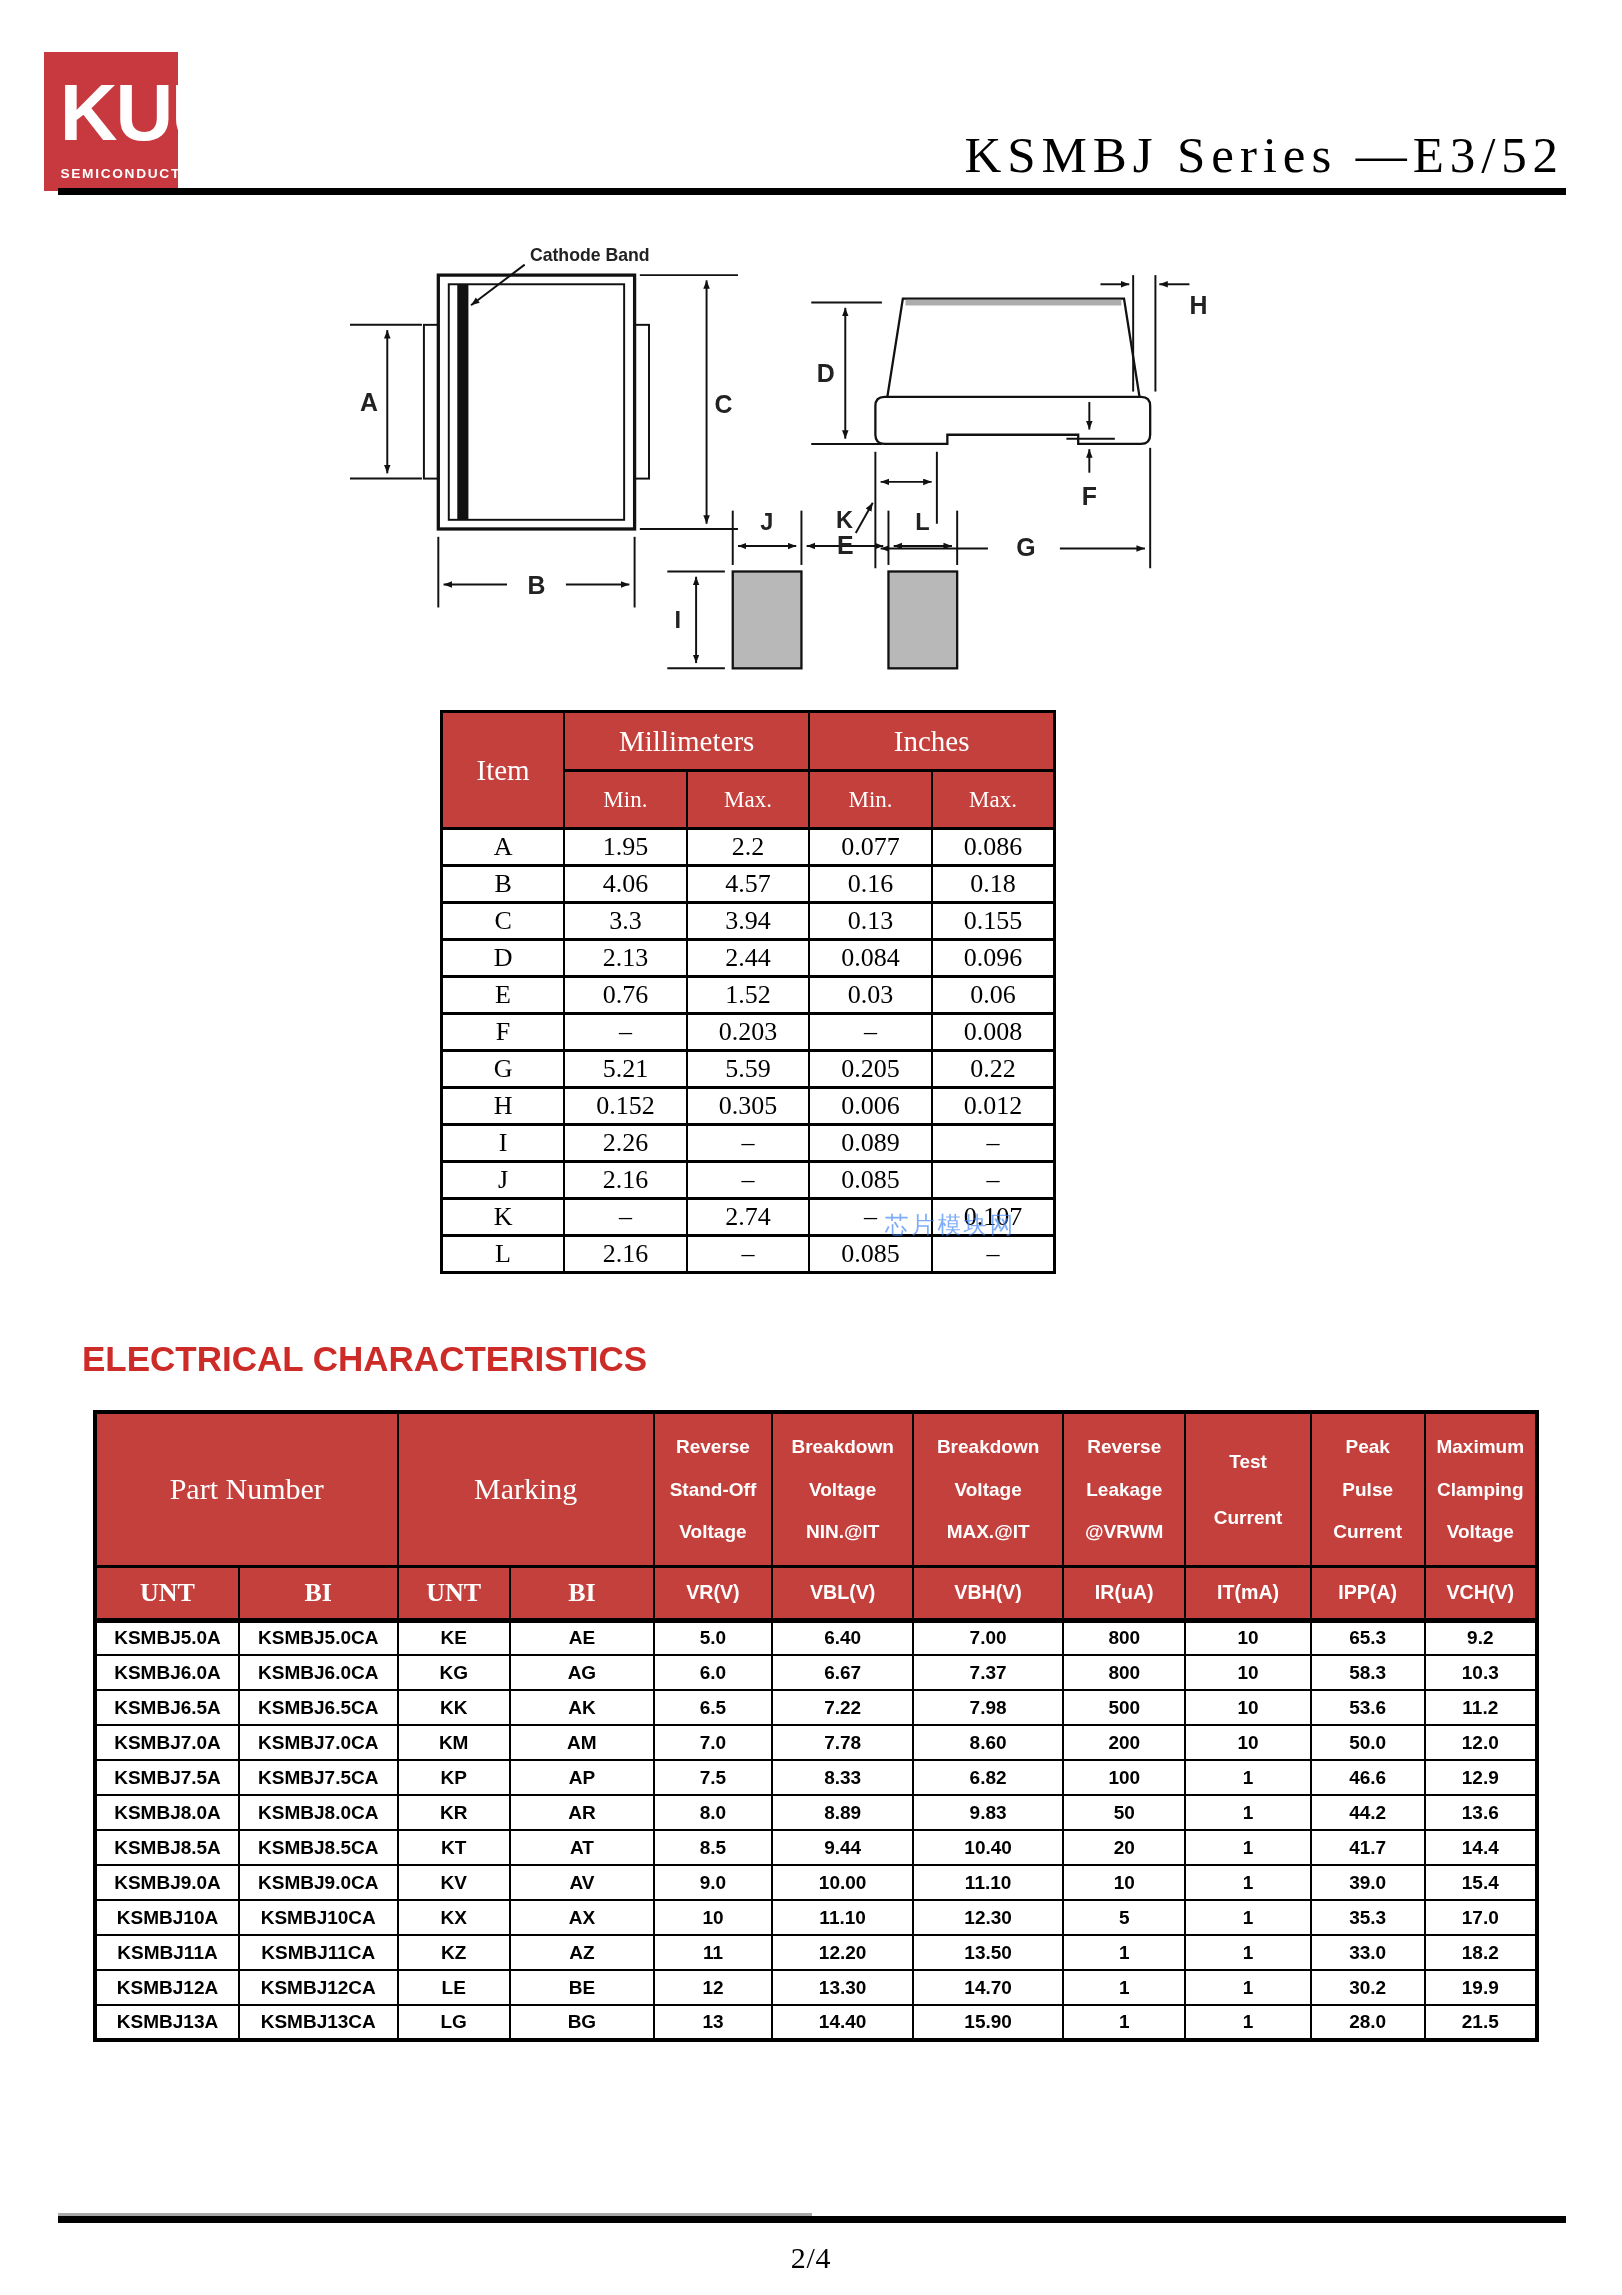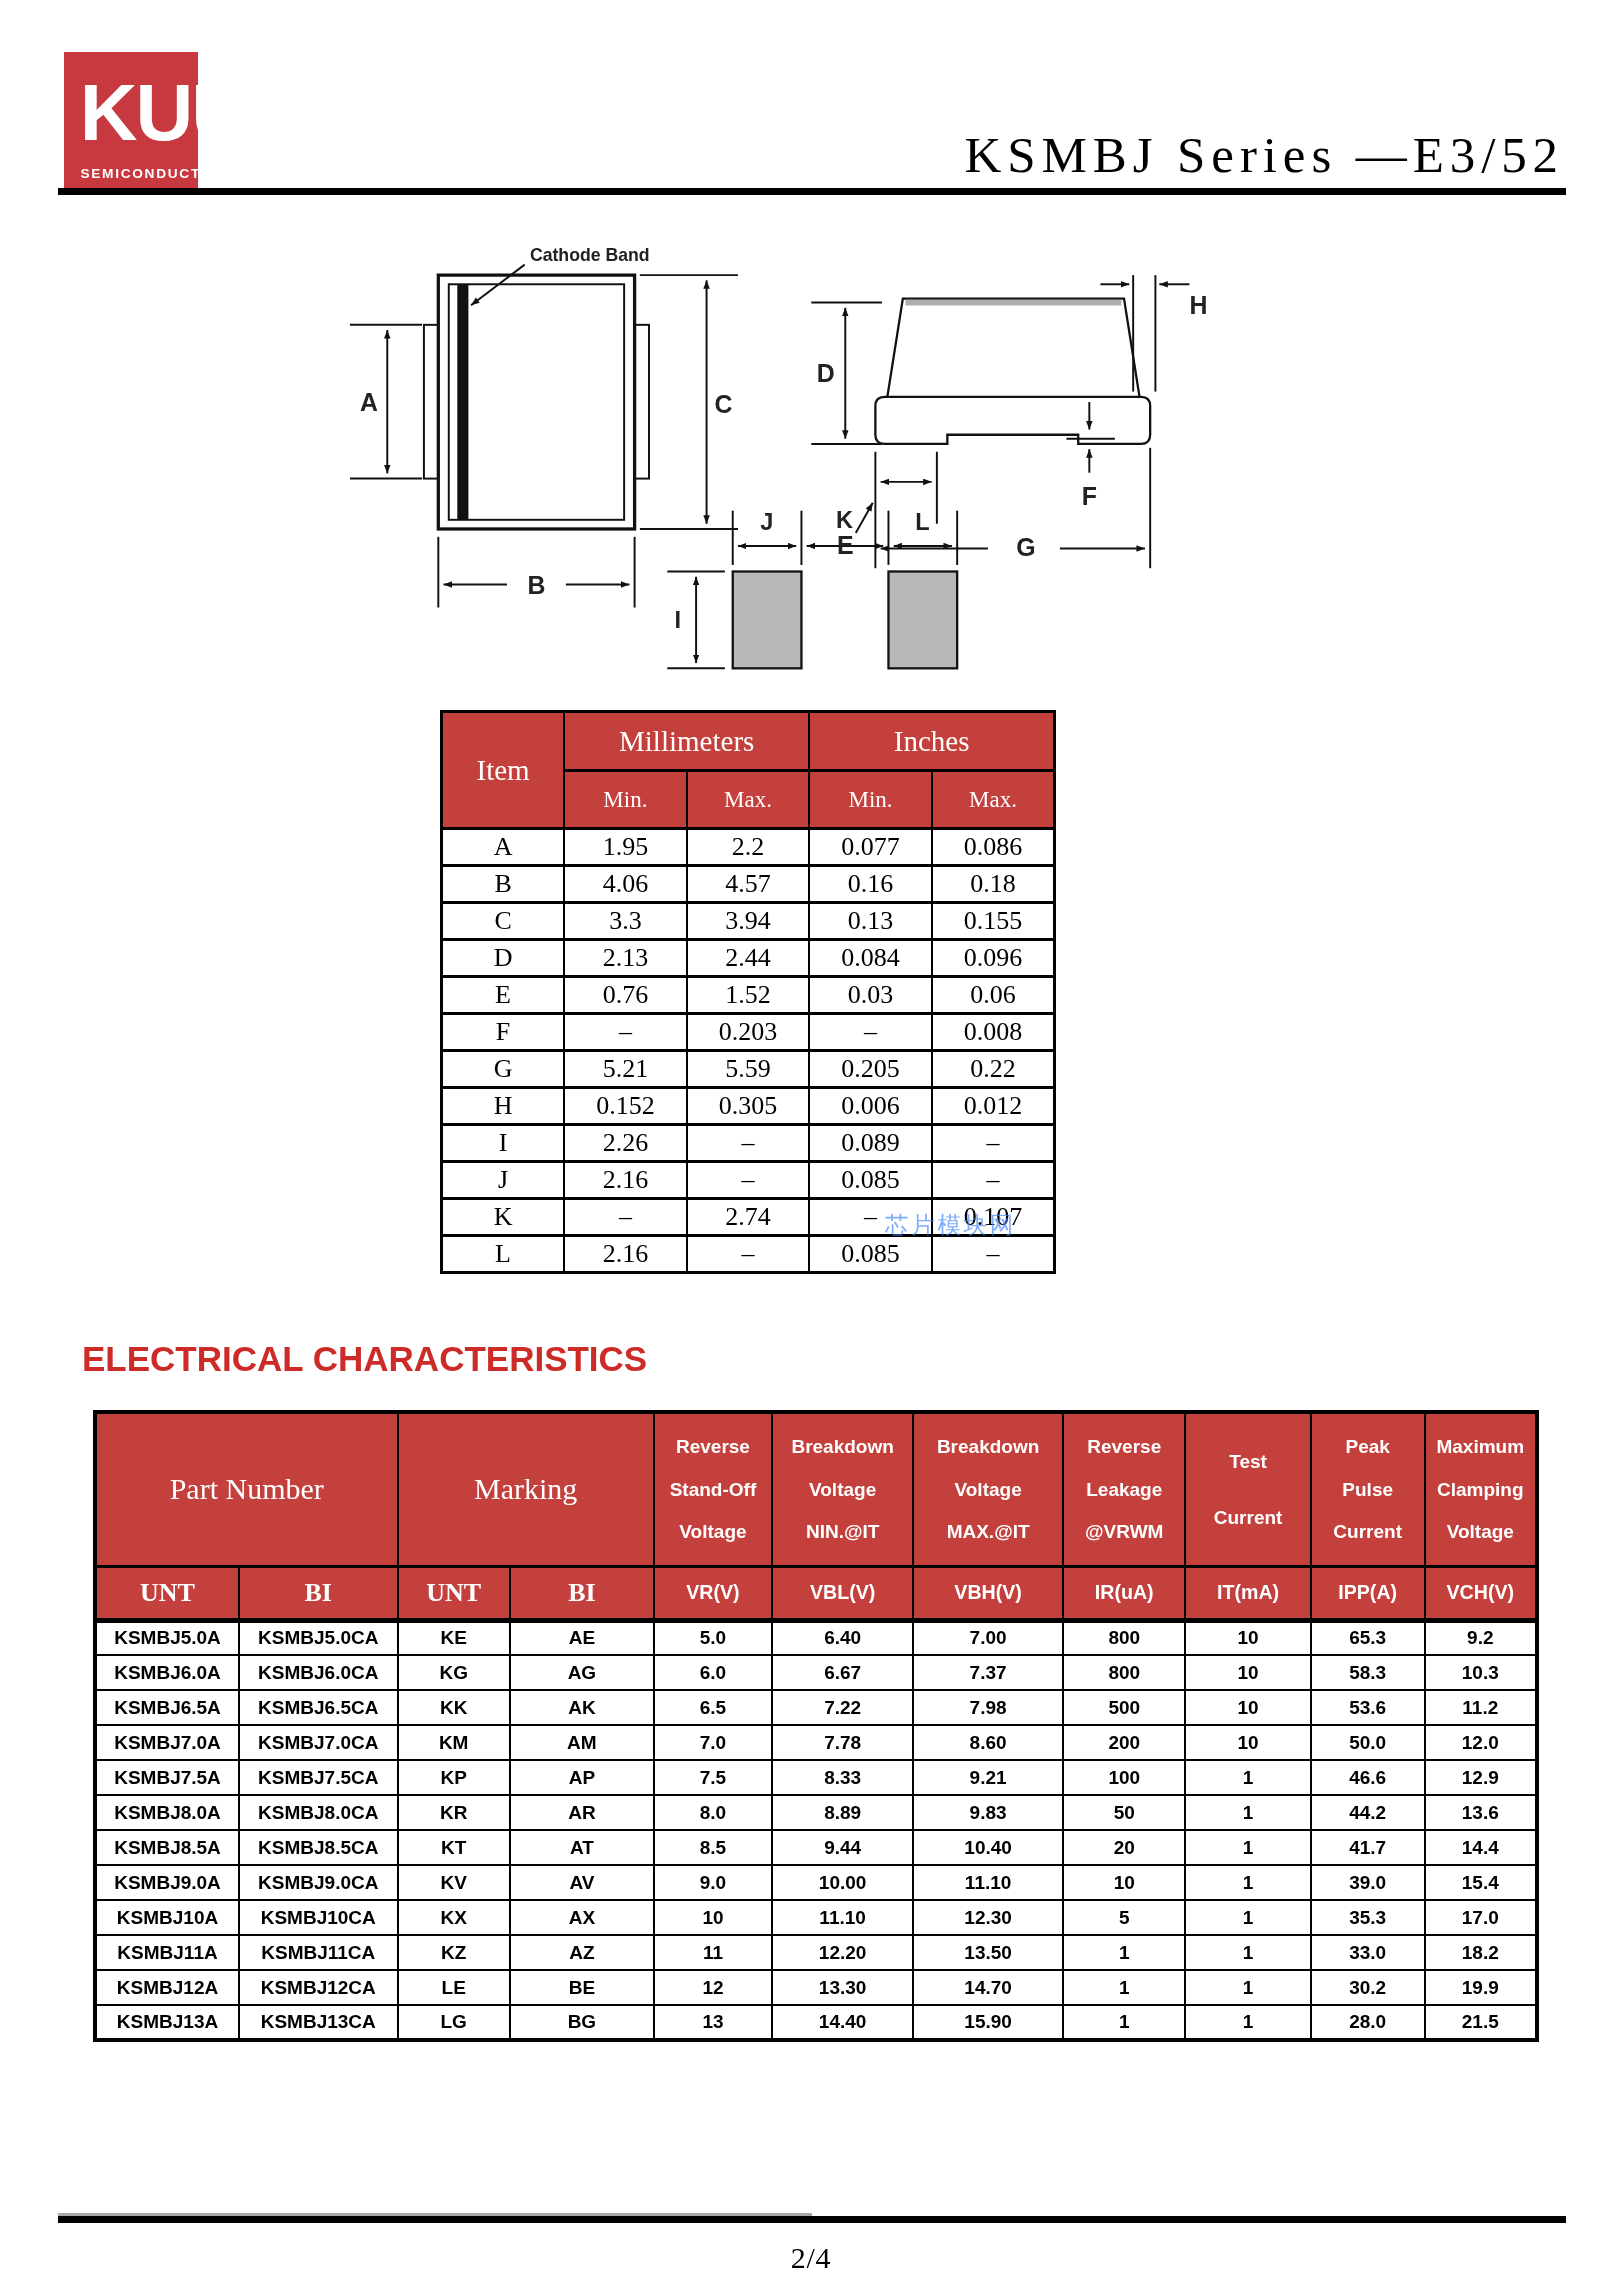--- a/index.html
+++ b/index.html
@@ -6,21 +6,21 @@
     --red:#C4403D; --logo-red:#C8393F; --heading-red:#CC2B28; --ink:#111;
   }
   *{box-sizing:border-box; margin:0; padding:0;}
   html,body{background:#fff;}
   .page{
     position:relative; width:1622px; height:2295px; background:#fff;
     font-family:"Liberation Sans", sans-serif; color:#000; overflow:hidden;
   }
   
   .logo{
-    position:absolute; left:64px; top:52px; width:134px; height:139px;
+    position:absolute; left:44px; top:52px; width:134px; height:139px;
     background:var(--logo-red);
   }
   .logo .kuu{
     position:absolute; left:15.7px; top:21px; color:#fff; font-weight:800;
     font-size:80px; line-height:1; letter-spacing:-2px; font-family:"Liberation Sans",sans-serif;
   }
   .logo .sub{
     position:absolute; left:16.4px; bottom:10.5px; color:#fff; font-weight:700;
     font-size:13.7px; letter-spacing:1.7px;
   }
@@ -421,21 +421,21 @@
           <td>50.0</td>
           <td>12.0</td>
         </tr>
         <tr>
           <td>KSMBJ7.5A</td>
           <td>KSMBJ7.5CA</td>
           <td>KP</td>
           <td>AP</td>
           <td>7.5</td>
           <td>8.33</td>
-          <td>9.21</td>
+          <td>6.82</td>
           <td>100</td>
           <td>1</td>
           <td>46.6</td>
           <td>12.9</td>
         </tr>
         <tr>
           <td>KSMBJ8.0A</td>
           <td>KSMBJ8.0CA</td>
           <td>KR</td>
           <td>AR</td>

